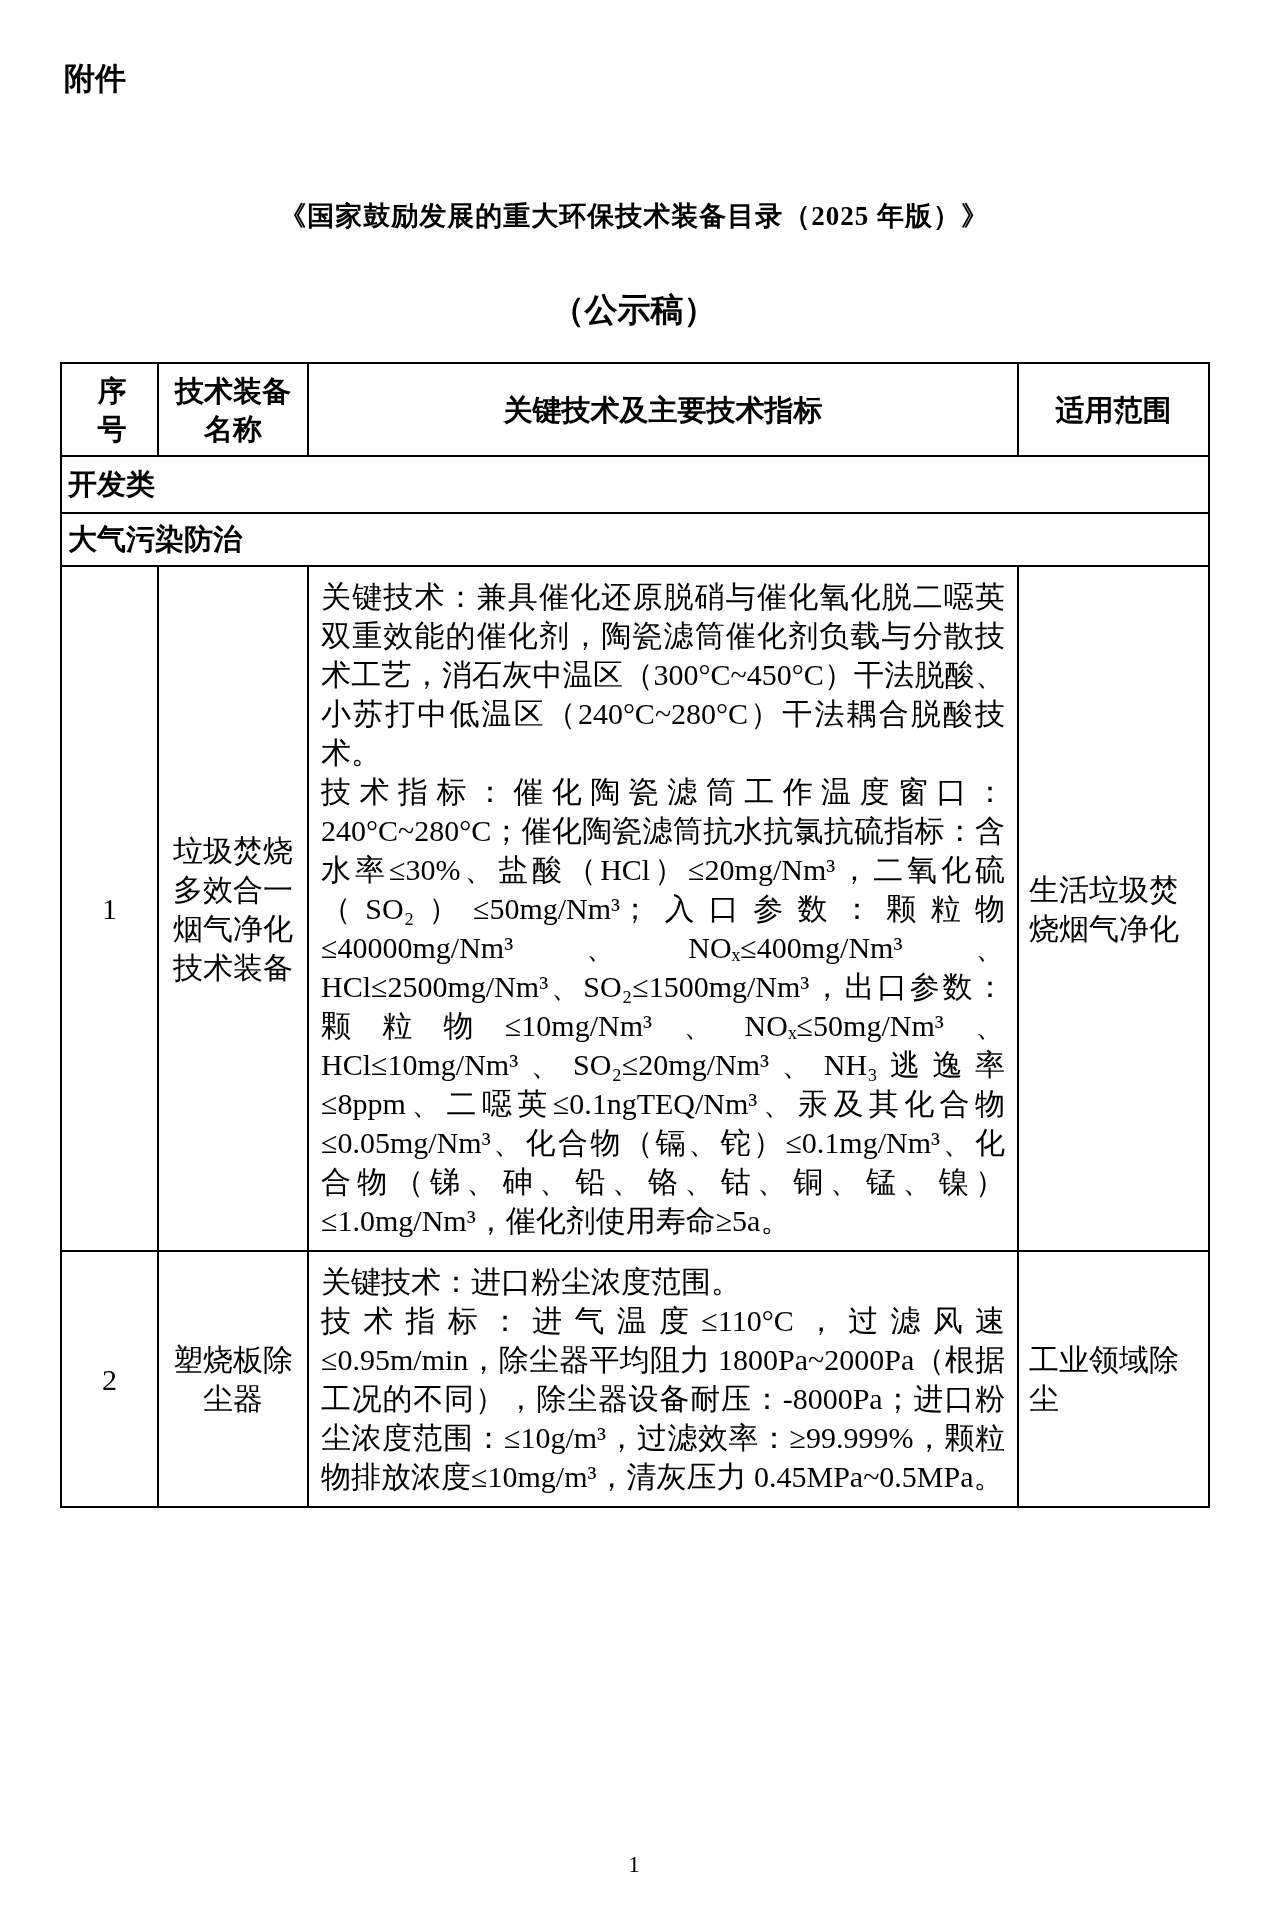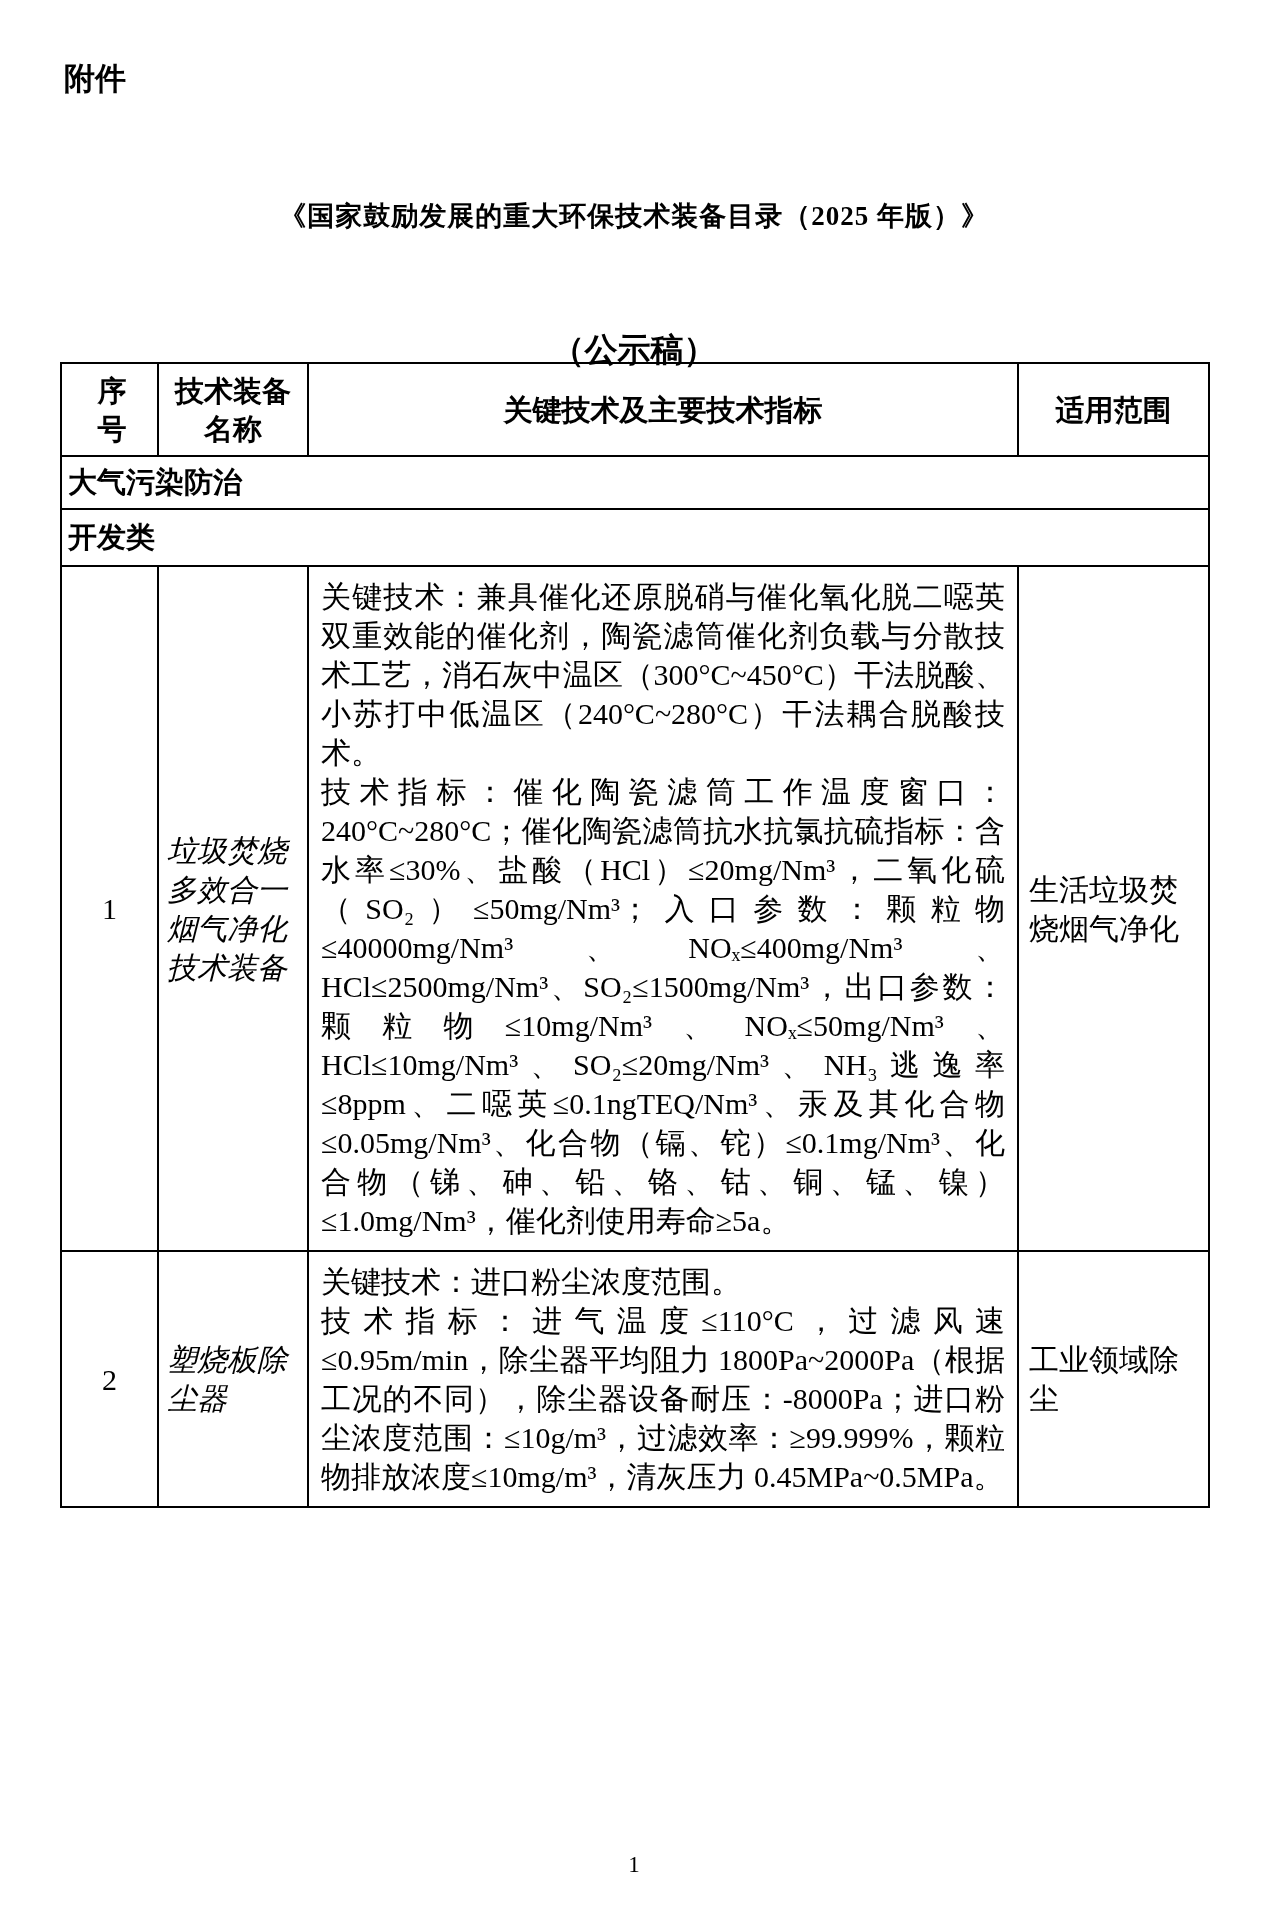--- a/index.html
+++ b/index.html
@@ -33,21 +33,20 @@
   }
   .doc-subtitle {
     position: absolute;
     left: 60px;
     top: 288px;
     width: 1148px;
     text-align: center;
     font-size: 33px;
     font-weight: bold;
     font-family: "Liberation Serif", "DejaVu Serif", serif;
-    margin-top: 40px;
   }
 
   table.catalog {
     position: absolute;
     left: 60px;
     top: 362px;
     width: 1148px;
     border-collapse: collapse;
     table-layout: fixed;
   }
@@ -91,24 +90,24 @@
     line-height: 39px;
   }
   tr.row1 { height: 647px; }
   tr.row2 { height: 248px; }
 
   td.idx {
     text-align: center;
     vertical-align: middle;
   }
   td.name {
+    text-align: center;
     vertical-align: middle;
     word-break: break-all;
     padding: 18px 8px;
-    font-style: italic;
   }
   td.spec {
     vertical-align: middle;
     text-align: justify;
     padding: 10px 12px;
   }
   td.scope {
     text-align: left;
     vertical-align: middle;
     word-break: break-all;
@@ -141,25 +140,25 @@
       <col class="c3">
       <col class="c4">
   </colgroup>
   <tbody>
       <tr class="head">
     <th><span class="narrow">序号</span></th>
     <th>技术装备名称</th>
     <th>关键技术及主要技术指标</th>
     <th>适用范围</th>
   </tr>
+  <tr class="section section-cat">
+    <td colspan="4">开发类</td>
+  </tr>
   <tr class="section section-air">
     <td colspan="4">大气污染防治</td>
-  </tr>
-  <tr class="section section-cat">
-    <td colspan="4">开发类</td>
   </tr>
   <tr class="datarow row1">
     <td class="idx">1</td>
     <td class="name">垃圾焚烧多效合一烟气净化技术装备</td>
     <td class="spec">
       <div>关键技术：兼具催化还原脱硝与催化氧化脱二噁英双重效能的催化剂，陶瓷滤筒催化剂负载与分散技术工艺，消石灰中温区（300°C~450°C）干法脱酸、小苏打中低温区（240°C~280°C）干法耦合脱酸技术。</div>
       <div>技术指标：催化陶瓷滤筒工作温度窗口：240°C~280°C；催化陶瓷滤筒抗水抗氯抗硫指标：含水率≤30%、盐酸（HCl）≤20mg/Nm³，二氧化硫（SO₂）≤50mg/Nm³；入口参数：颗粒物≤40000mg/Nm³、NOₓ≤400mg/Nm³、HCl≤2500mg/Nm³、SO₂≤1500mg/Nm³，出口参数：颗粒物≤10mg/Nm³、NOₓ≤50mg/Nm³、HCl≤10mg/Nm³、SO₂≤20mg/Nm³、NH₃逃逸率≤8ppm、二噁英≤0.1ngTEQ/Nm³、汞及其化合物≤0.05mg/Nm³、化合物（镉、铊）≤0.1mg/Nm³、化合物（锑、砷、铅、铬、钴、铜、锰、镍）≤1.0mg/Nm³，催化剂使用寿命≥5a。</div>
     </td>
     <td class="scope">生活垃圾焚烧烟气净化</td>
   </tr>

